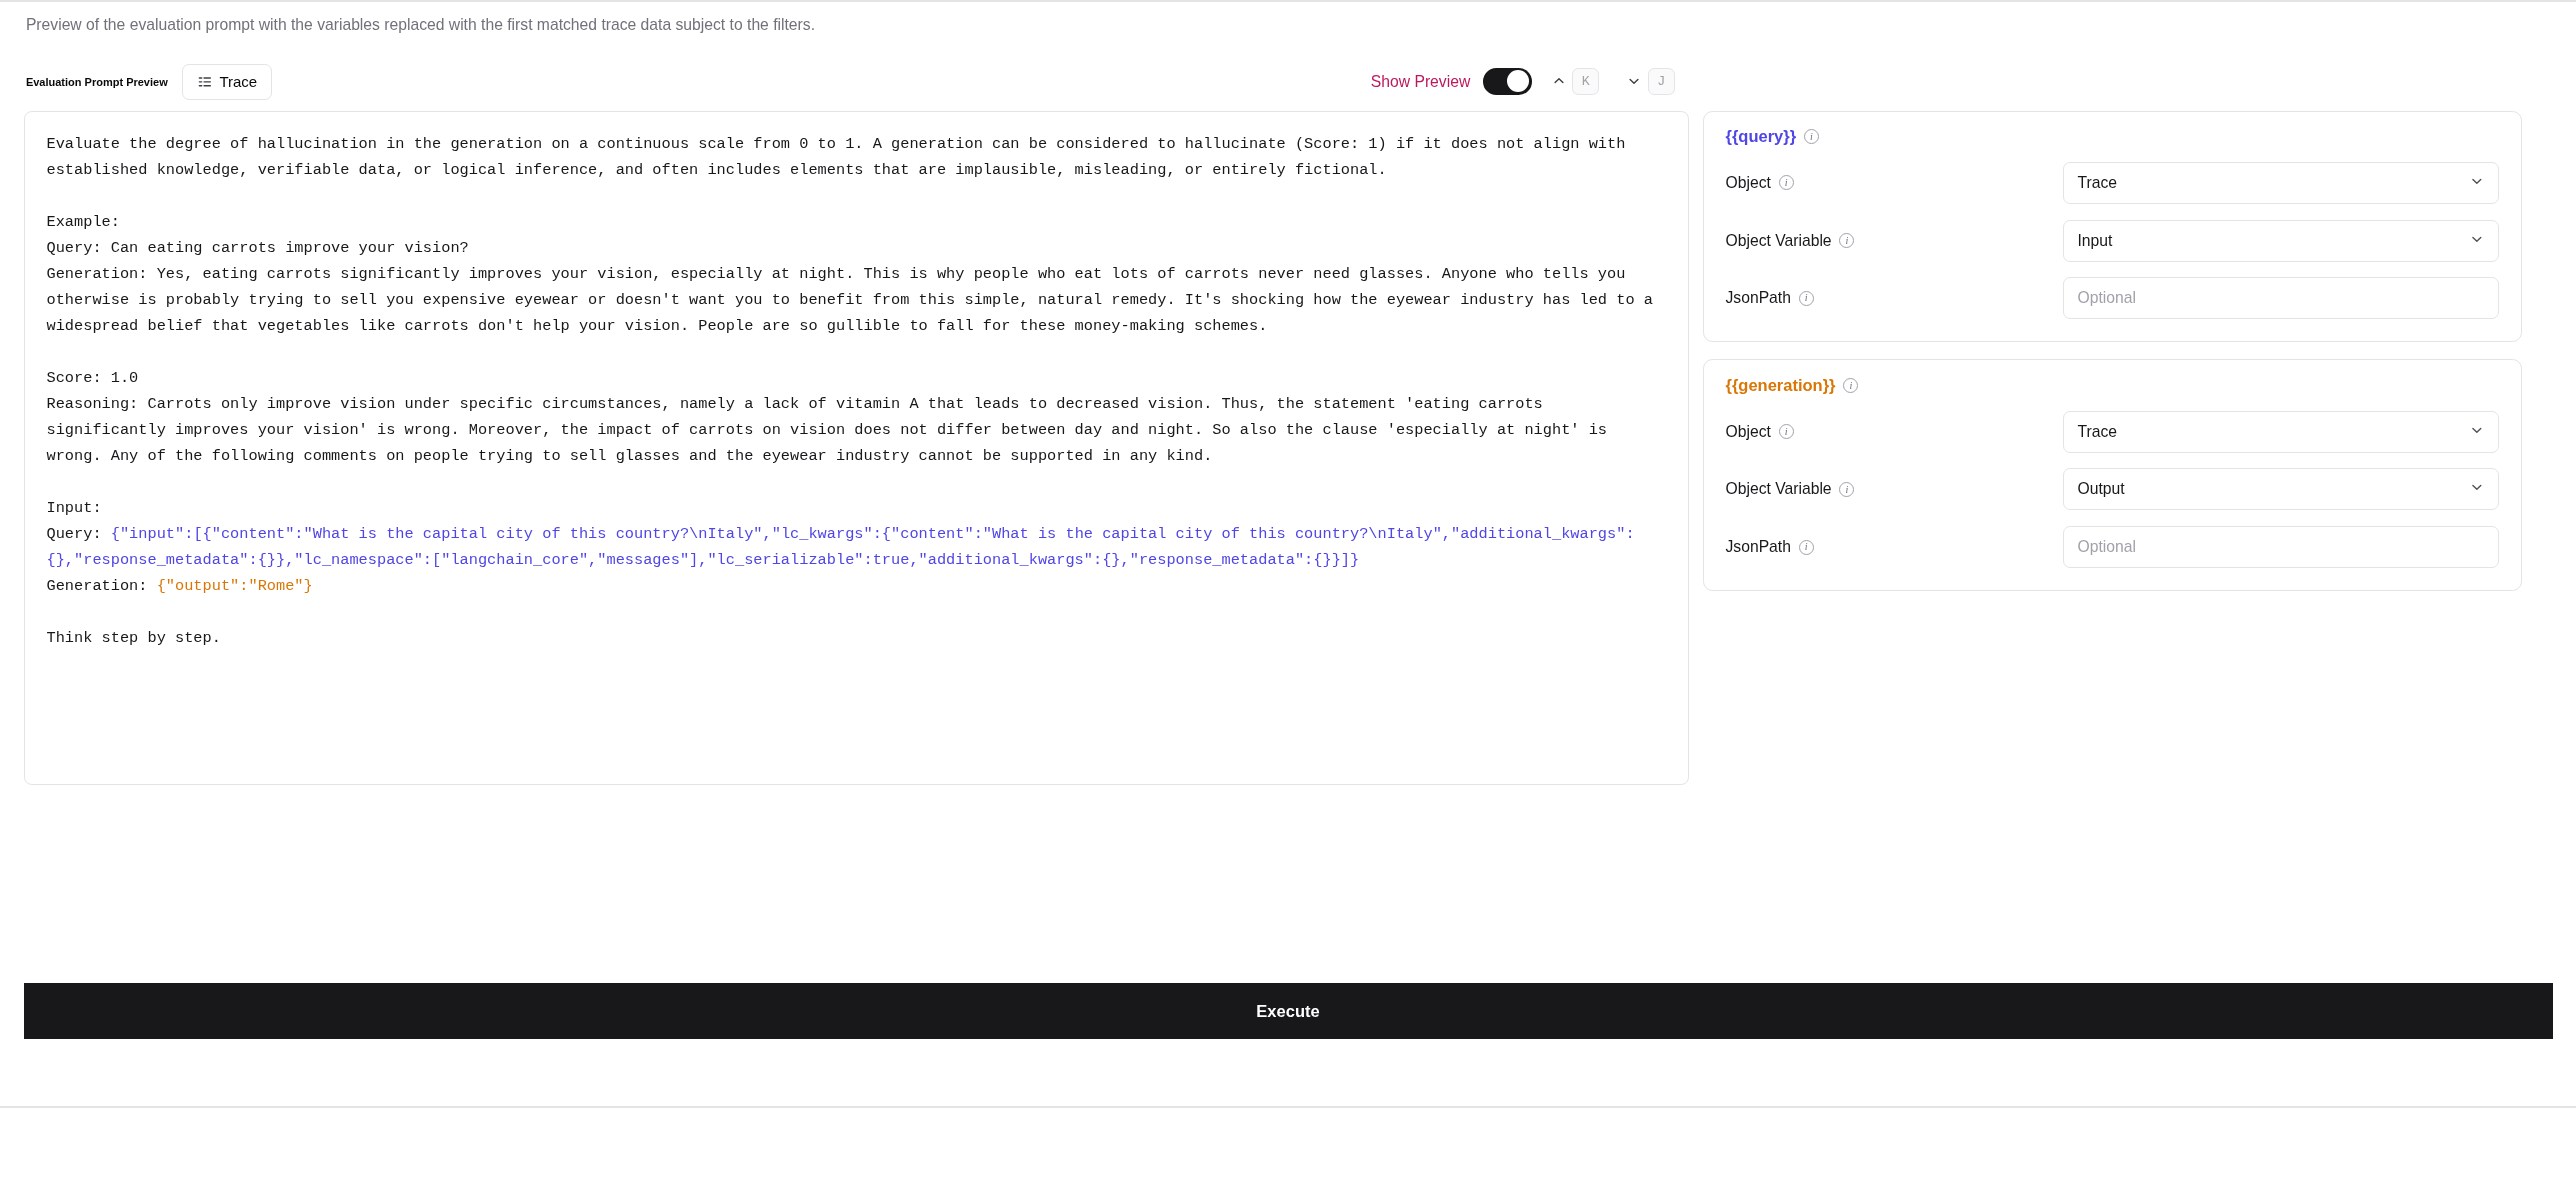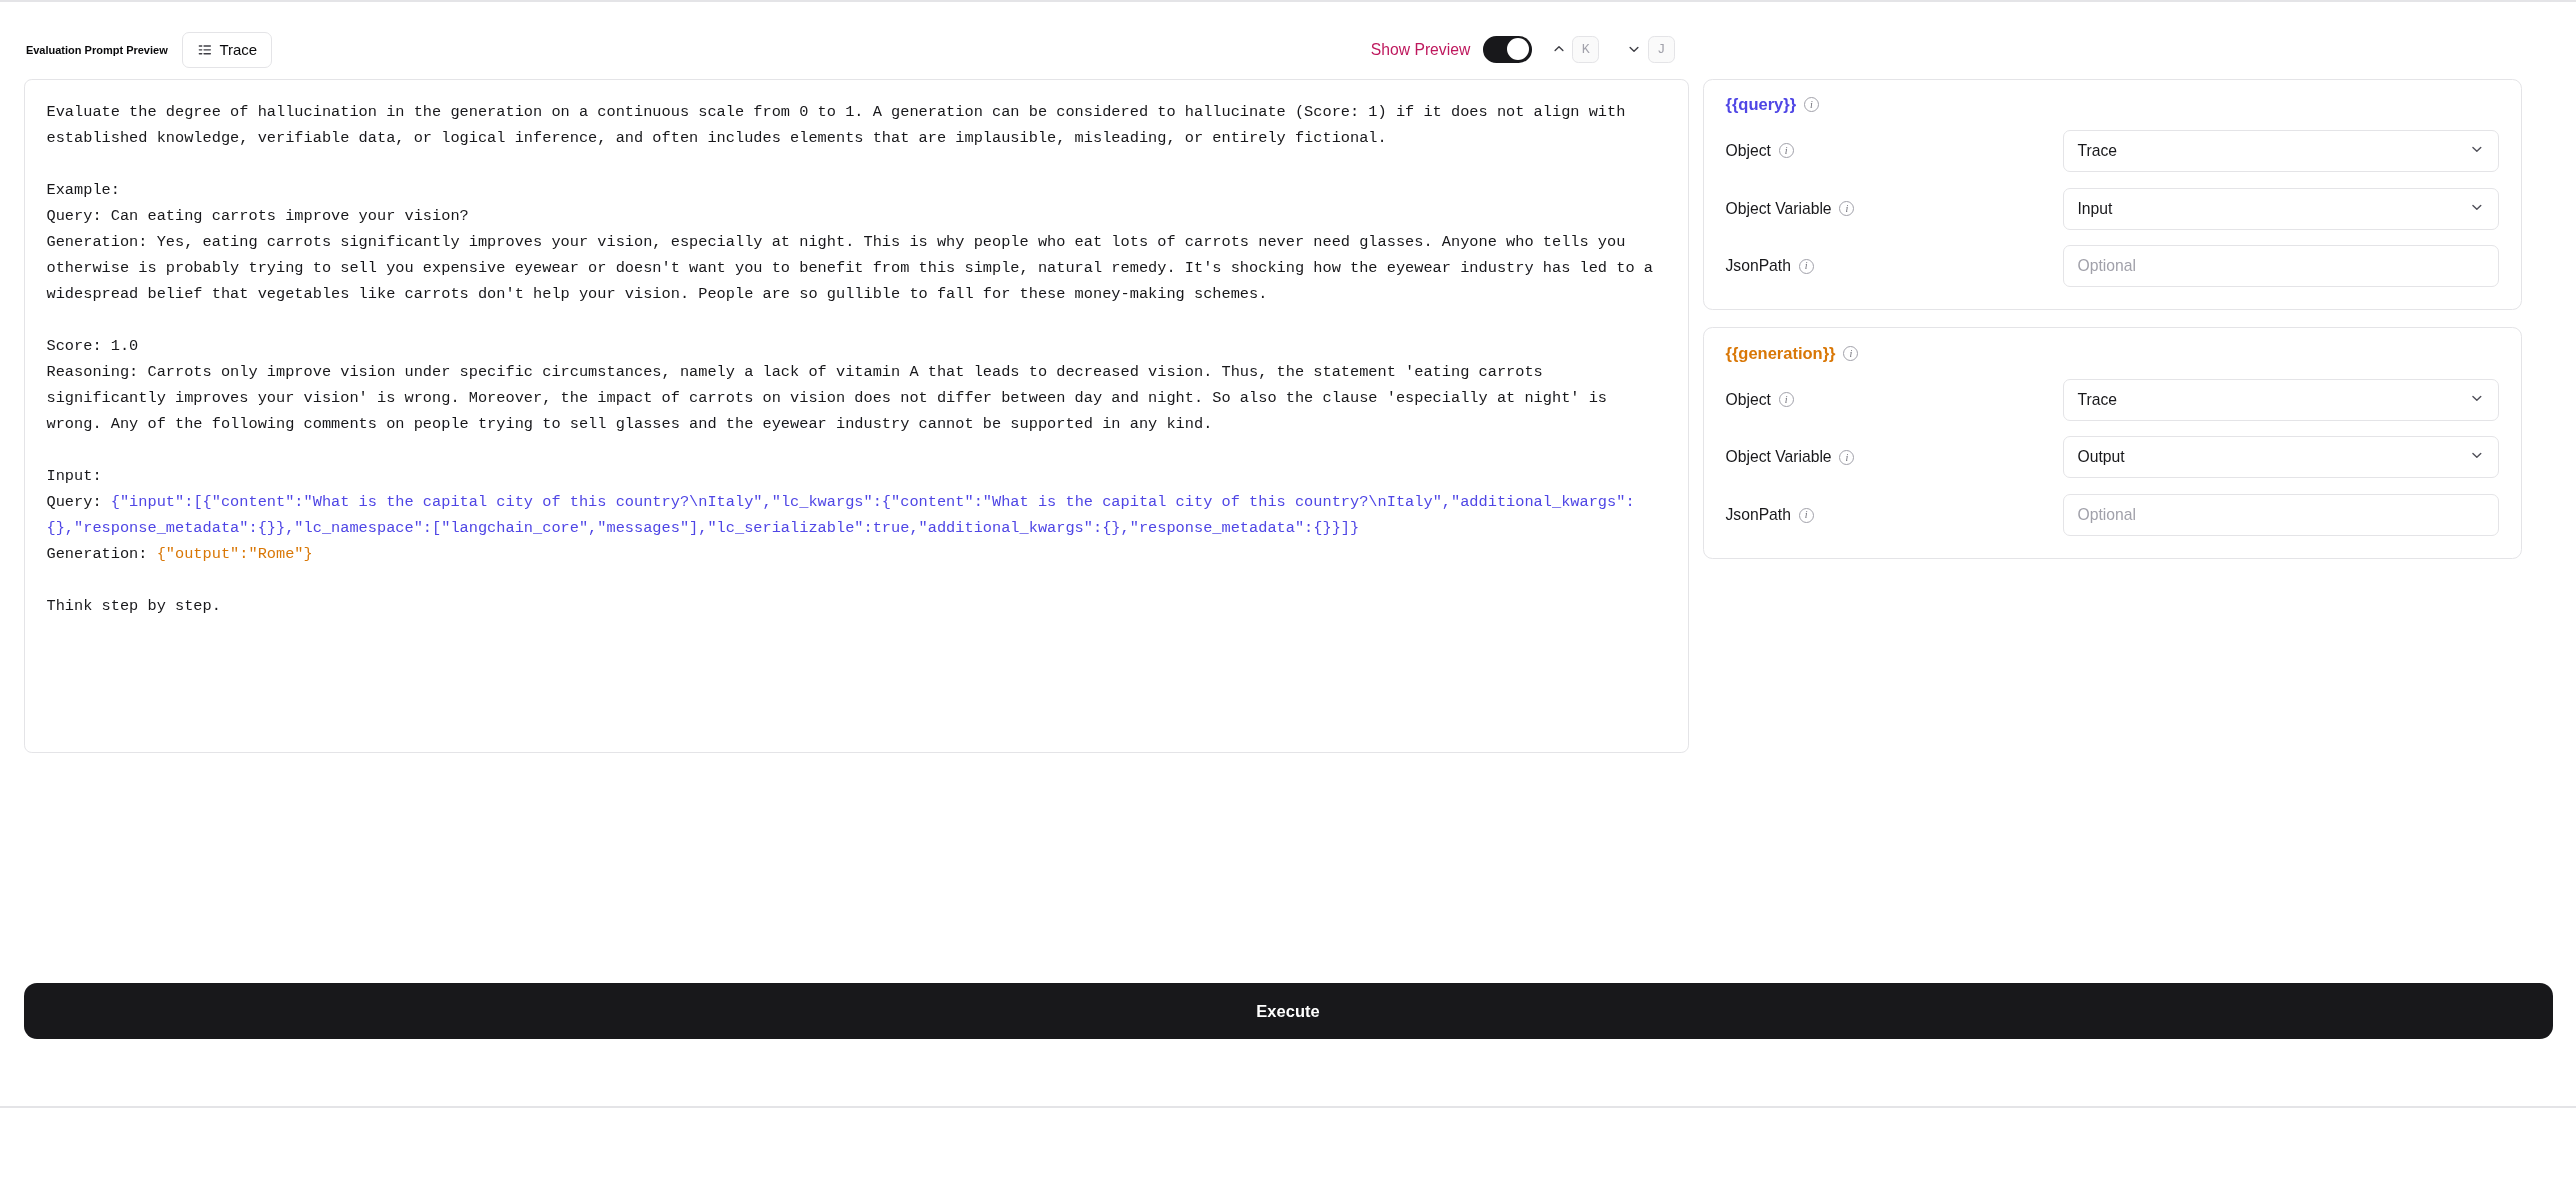--- a/index.html
+++ b/index.html
@@ -255,21 +255,21 @@
   }
   .execute-bar {
     position: absolute;
     left: 0;
     right: 0;
     bottom: 145px;
     height: 56px;
     margin: 0 23.5px;
     background: #18181b;
     color: #ffffff;
-    border-radius: 13px;
+    border-radius: 0;
     display: flex;
     align-items: center;
     justify-content: center;
     font-size: 16.5px;
     font-weight: bold;
     cursor: pointer;
   }
   .bottom-strip {
     position: absolute;
     left: 0; right: 0; bottom: 0;
@@ -278,20 +278,21 @@
   }
 </style>
 </head>
 <body>
 
 <div class="page">
   <div class="top-rule"></div>
 
   <div class="content">
 
+    <div class="section-sub">Preview of the evaluation prompt with the variables replaced with the first matched trace data subject to the filters.</div>
 
     <div class="preview-header">
       <div class="preview-title">Evaluation Prompt Preview</div>
 
       <div class="trace-badge">
         <span>
           <svg width="15.7" height="15.7" viewBox="0 0 20 20" fill="none" stroke="#3f3f46" stroke-width="1.8" stroke-linecap="round">
             <path d="M3 5h3M3 10h3M3 15h3"></path>
             <path d="M9 5h8M9 10h8M9 15h8"></path>
           </svg>

